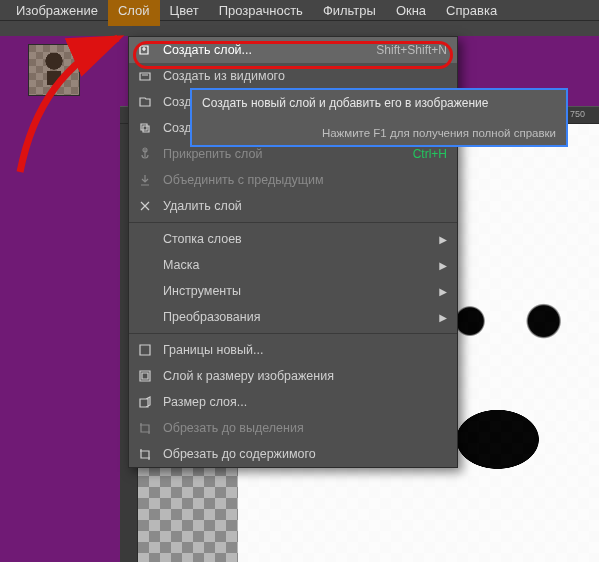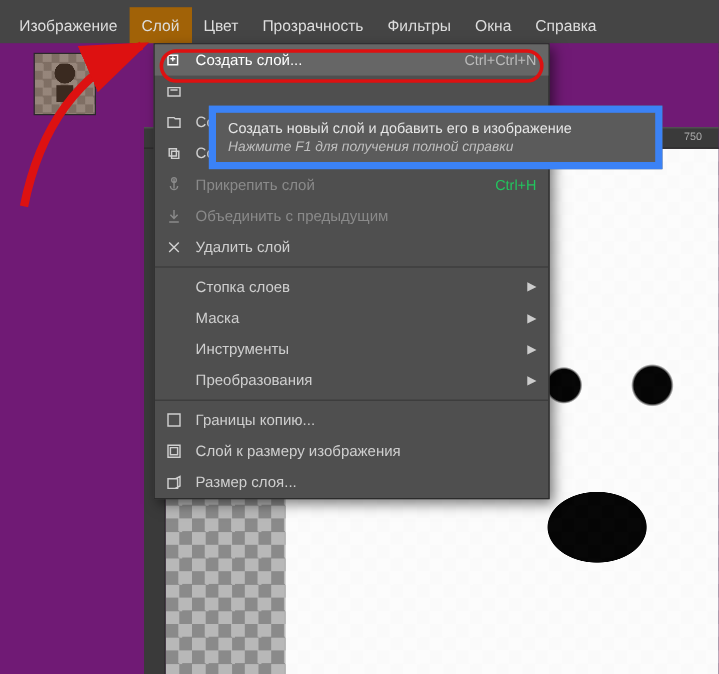--- a/index.html
+++ b/index.html
@@ -1,18 +1,18 @@
 <!DOCTYPE html>
 <html><head>
 <meta charset="utf-8">
 <style>
 * { margin: 0; padding: 0; box-sizing: border-box; font-family: "Segoe UI", Tahoma, sans-serif; }
 body { background: #454545; width: 599px; height: 562px; overflow: hidden; position: relative; }
 
-.menubar { background: #454545; height: 44px; display: flex; align-items: center; padding: 0 6px; border-bottom: 1px solid #2a2a2a; }
+.menubar { background: #454545; height: 21px; display: flex; align-items: center; padding: 0 6px; border-bottom: 1px solid #2a2a2a; }
 .menubar-item { color: #ddd; font-size: 13px; padding: 8px 10px; cursor: pointer; }
 .menubar-item.active { background: #a16207; }
 
 .workspace { position: absolute; top: 36px; left: 0; right: 0; bottom: 0; background: #701a75; }
 
 .thumb-area { position: absolute; top: 8px; left: 28px; }
 .thumb {
   width: 52px; height: 52px; position: relative;
   background:
     linear-gradient(rgba(120,90,70,.55), rgba(120,90,70,.55)),
@@ -70,25 +70,25 @@
 .menu-sep { height: 1px; background: #3a3a3a; margin: 3px 0; }
 
 .highlight-ring {
   position: absolute; top: 41px; left: 133px; width: 320px; height: 28px;
   border: 3px solid #d11; border-radius: 14px; pointer-events: none; z-index: 60;
 }
 .arrow-svg { position: absolute; top: 22px; left: 0; width: 160px; height: 160px; z-index: 70; pointer-events: none; }
 
 
 .tooltip {
-  position: absolute; top: 88px; left: 174px; width: 378px;
-  background: #5b5b5b; border: 6px solid #3b82f6; padding: 6px 10px;
+  position: absolute; top: 88px; left: 190px; width: 378px;
+  background: #5b5b5b; border: 2px solid #3b82f6; padding: 6px 10px;
   color: #e6e6e6; font-size: 12px; z-index: 80;
 }
-.tooltip .sub { color: #bfbfbf; font-style: italic; font-size: 11.5px; margin-top: 3px; }
+.tooltip .sub { color: #bfbfbf; font-size: 11.5px; margin-top: 17px; text-align: right; }
 
 .ruler-tick { position:absolute; top:2px; color:#aaa; font-size:9px; }
 </style>
 </head>
 <body>
 
 <div class="menubar">
     <div class="menubar-item">Изображение</div>
     <div class="menubar-item active">Слой</div>
     <div class="menubar-item">Цвет</div>
@@ -113,28 +113,29 @@
 </div>
 
 <div class="dropdown">
     <div class="menu-row highlight">
       <span class="menu-icon">
         <svg viewBox="0 0 14 14">
           <path d="M2 3h8v8H2zM4 6h4M6 4v4" fill="none" stroke="currentColor" stroke-width="1.2"></path>
         </svg>
       </span>
       <span class="menu-label">Создать слой...</span>
-      <span class="menu-shortcut">Ctrl+Ctrl+N</span>
+      <span class="menu-shortcut">Shift+Shift+N</span>
     </div>
     <div class="menu-row">
       <span class="menu-icon">
         <svg viewBox="0 0 14 14">
           <path d="M2 4h10v7H2zM4 6h6" fill="none" stroke="currentColor" stroke-width="1.2"></path>
         </svg>
       </span>
+      <span class="menu-label">Создать из видимого</span>
     </div>
     <div class="menu-row">
       <span class="menu-icon">
         <svg viewBox="0 0 14 14">
           <path d="M2 3h5l1 1h4v7H2z" fill="none" stroke="currentColor" stroke-width="1.2"></path>
         </svg>
       </span>
       <span class="menu-label">Создать группу слоёв...</span>
     </div>
     <div class="menu-row">
@@ -192,37 +193,53 @@
       <span class="menu-label">Преобразования</span>
       <span class="menu-arrow">▶</span>
     </div>
     <div class="menu-sep"></div>
     <div class="menu-row">
       <span class="menu-icon">
         <svg viewBox="0 0 14 14">
           <path d="M2 2h10v10H2zM2 2h3M2 2v3M12 2h-3M12 2v3M2 12h3M2 12v-3M12 12h-3M12 12v-3" fill="none" stroke="currentColor" stroke-width="1.2"></path>
         </svg>
       </span>
-      <span class="menu-label">Границы копию...</span>
+      <span class="menu-label">Границы новый...</span>
     </div>
     <div class="menu-row">
       <span class="menu-icon">
         <svg viewBox="0 0 14 14">
           <path d="M2 2h10v10H2zM4 4h6v6H4z" fill="none" stroke="currentColor" stroke-width="1.2"></path>
         </svg>
       </span>
       <span class="menu-label">Слой к размеру изображения</span>
     </div>
     <div class="menu-row">
       <span class="menu-icon">
         <svg viewBox="0 0 14 14">
           <path d="M2 4h8v8H2zM8 4l4-2v8l-4 2" fill="none" stroke="currentColor" stroke-width="1.2"></path>
         </svg>
       </span>
       <span class="menu-label">Размер слоя...</span>
+    </div>
+    <div class="menu-row disabled">
+      <span class="menu-icon">
+        <svg viewBox="0 0 14 14">
+          <path d="M3 2v9h9M2 4h9v9" fill="none" stroke="currentColor" stroke-width="1.2"></path>
+        </svg>
+      </span>
+      <span class="menu-label">Обрезать до выделения</span>
+    </div>
+    <div class="menu-row">
+      <span class="menu-icon">
+        <svg viewBox="0 0 14 14">
+          <path d="M3 2v9h9M2 4h9v9" fill="none" stroke="currentColor" stroke-width="1.2"></path>
+        </svg>
+      </span>
+      <span class="menu-label">Обрезать до содержимого</span>
     </div>
   </div>
 
 <div class="highlight-ring"></div>
 
 <svg class="arrow-svg" viewBox="0 0 160 160">
   <defs>
     <marker id="ah" markerWidth="10" markerHeight="10" refX="7" refY="3" orient="auto">
       <path d="M0,0 L8,3 L0,6 z" fill="#d11"></path>
     </marker>

